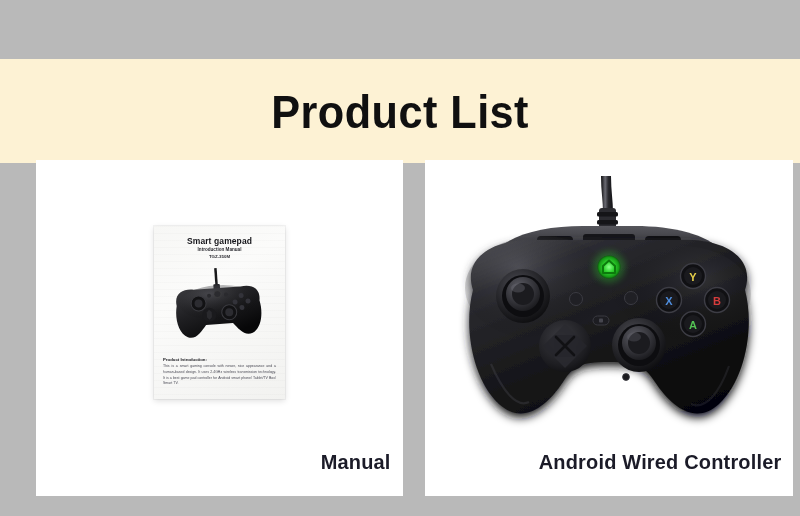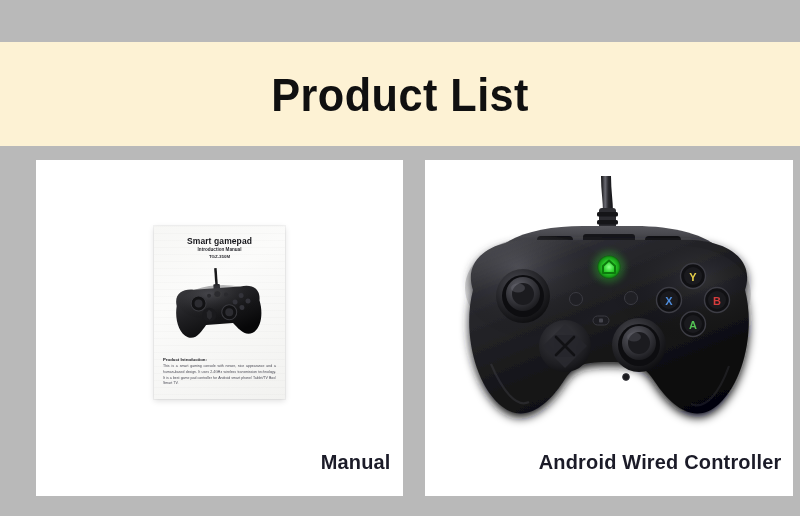--- a/index.html
+++ b/index.html
@@ -12,21 +12,21 @@
     background: #b9b9b9;
     font-family: "Liberation Sans", sans-serif;
     overflow: hidden;
     position: relative;
   }
 
   
   .header-band {
     position: absolute;
     left: 0;
-    top: 42px;
+    top: 59px;
     width: 800px;
     height: 104px;
     background: #fdf2d4;
     display: flex;
     align-items: center;
     justify-content: center;
   }
   .page-title {
     font-family: "Liberation Sans Narrow", "Liberation Sans", sans-serif;
     font-size: 47px;

